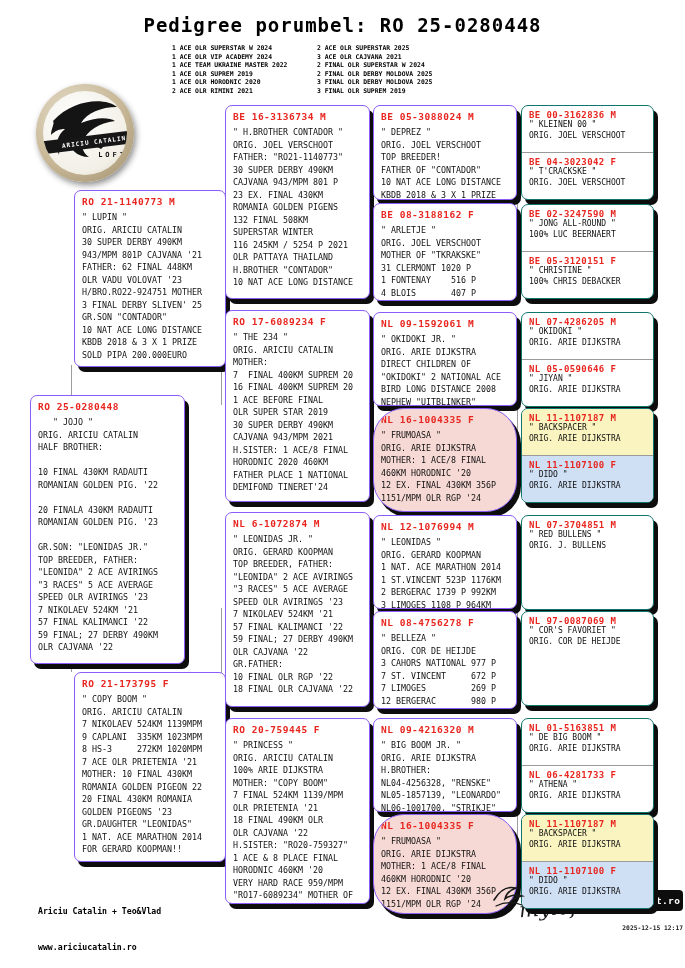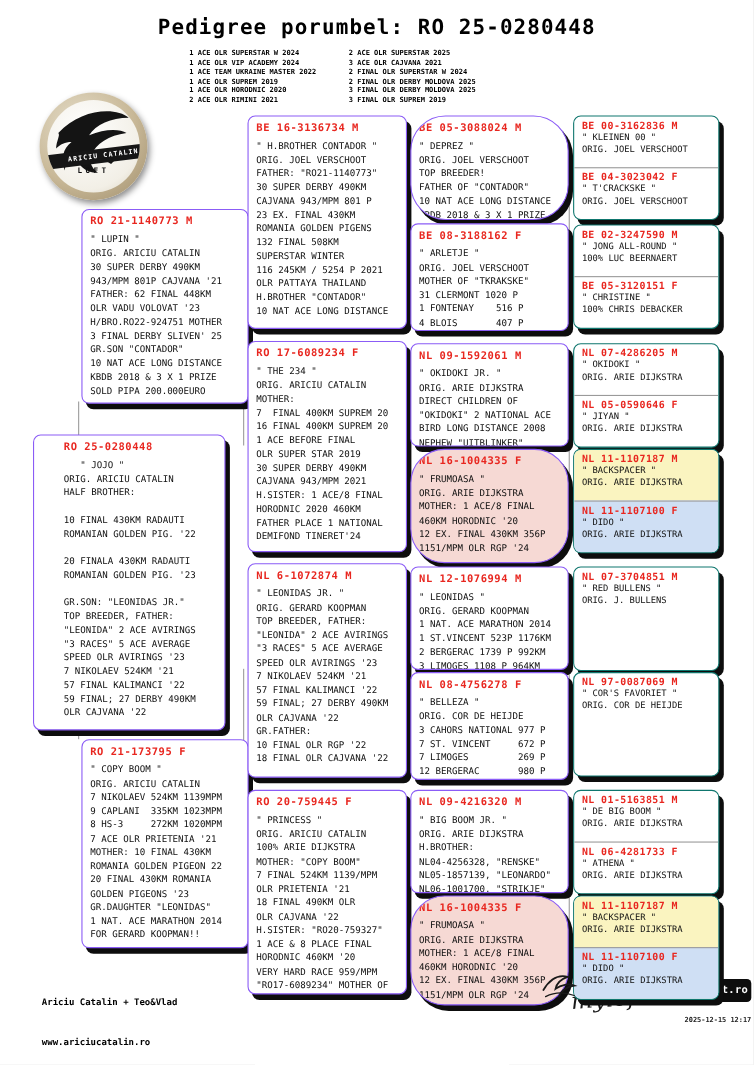--- a/index.html
+++ b/index.html
@@ -14,39 +14,39 @@
   
   .logo{position:absolute;left:36px;top:84px;width:98px;height:98px;border-radius:50%;
         background:radial-gradient(circle at 35% 30%, #e4dcc8 0%, #c8b897 55%, #9e8c6a 100%);
         box-shadow:2px 3px 6px rgba(0,0,0,.45);}
   .logo-inner{position:absolute;left:7px;top:7px;width:84px;height:84px;border-radius:50%;
         background:radial-gradient(circle at 40% 35%, #ffffff 0%, #f2efe6 70%, #d8d0bc 100%);
         overflow:hidden;}
   .logo-band{position:absolute;left:-4px;top:44px;width:110px;height:13px;background:#161616;
         transform:rotate(-7deg);color:#fff;font-size:6px;font-weight:bold;text-align:center;
         line-height:13px;letter-spacing:1px;}
-  .logo-loft{position:absolute;left:0;top:60px;width:84px;text-align:center;font-size:7px;
+  .logo-loft{position:absolute;left:0;top:60px;width:84px;text-align:right;font-size:7px;
         font-weight:bold;color:#111;letter-spacing:3px;}
 
   
   .pbox{position:absolute;background:#fff;border:1px solid #8b5cf6;border-radius:7px;
         box-shadow:4px 5px 0 0 #0d0d0d;overflow:hidden;z-index:2;}
   .ph{padding:5px 7px 1px 7px;font-size:9.5px;font-weight:bold;color:var(--red,#e8261f);
       letter-spacing:.5px;white-space:pre;}
   .pb{padding:3px 7px 4px 7px;font-size:8.3px;line-height:12.5px;color:#101010;white-space:pre;}
   .pink{background:var(--pink,#f6d9d4);border-radius:31px;}
 
   .bA{left:74px;top:190px;width:150px;height:175px;}
-  .bB{left:30px;top:395px;width:153px;height:267px;padding-left:20px;}
+  .bB{left:30px;top:395px;width:153px;height:267px;}
   .bC{left:74px;top:672px;width:150px;height:188px;}
   .bD{left:225px;top:105px;width:143px;height:192px;}
   .bE{left:225px;top:310px;width:143px;height:190px;}
   .bF{left:225px;top:512px;width:143px;height:193px;}
   .bG{left:225px;top:718px;width:143px;height:184px;}
-  .bH{left:373px;top:105px;width:142px;height:93px;border-radius:32px;}
+  .bH{left:373px;top:105px;width:142px;height:93px;}
   .bI{left:373px;top:203px;width:142px;height:96px;}
   .bJ{left:373px;top:312px;width:142px;height:92px;}
   .bK{left:373px;top:408px;width:142px;height:102px;}
   .bL{left:373px;top:515px;width:142px;height:92px;}
   .bM{left:373px;top:611px;width:142px;height:96px;}
   .bN{left:373px;top:718px;width:142px;height:92px;}
   .bO{left:373px;top:814px;width:142px;height:98px;}
 
   
   .g5pair{position:absolute;left:521px;width:131px;height:93px;background:#fff;

